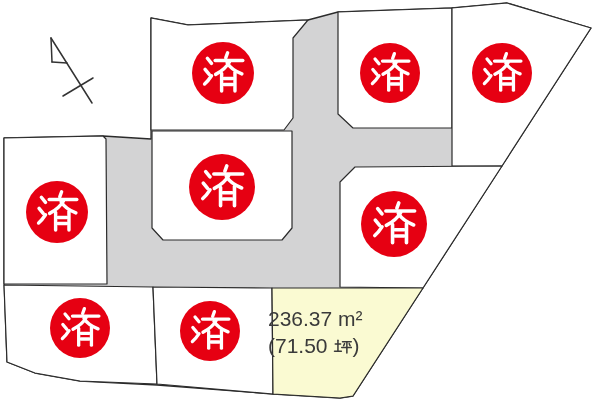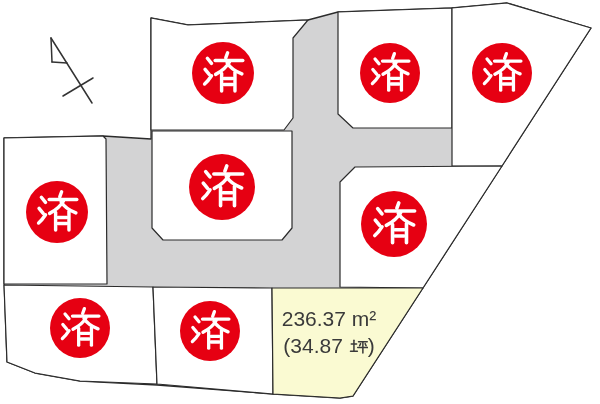--- a/index.html
+++ b/index.html
@@ -19,21 +19,21 @@
   .stamp-circle { fill: #e60012; stroke: none; }
   .glyph-sumi path { fill: none; stroke: #ffffff; stroke-width: 7.5; stroke-linecap: round; stroke-linejoin: round; }
   .glyph-tsubo path { fill: none; stroke: #3a3a3a; stroke-width: 8; stroke-linecap: round; stroke-linejoin: round; }
   .north path { fill: none; stroke: #333333; stroke-width: 1.5; stroke-linecap: round; }
 
   .area-label {
     position: absolute;
     left: 268px;
     top: 305px;
     width: 122px;
-    text-align: center;
+    text-align: left;
     color: #3a3a3a;
     font-size: 21px;
     line-height: 27px;
     white-space: nowrap;
   }
   .area-label .tsubo-svg { display: inline-block; width: 19px; height: 19px; vertical-align: -2px; }
 </style>
 </head>
 <body>
 
@@ -126,18 +126,18 @@
       </g>
       <g aria-label="済">
         <circle class="stamp-circle" cx="210" cy="331" r="30"></circle>
         <use href="#g-sumi" x="188" y="309" width="44" height="44"></use>
       </g>
     </g>
   </svg>
 
   <div class="area-label">
     <div>236.37 m²</div>
-    <div><span>(34.87</span>&nbsp;<svg class="tsubo-svg" viewBox="0 0 100 100" aria-label="坪">
+    <div><span>(71.50</span>&nbsp;<svg class="tsubo-svg" viewBox="0 0 100 100" aria-label="坪">
           <use href="#g-tsubo"></use>
         </svg><span>)</span></div>
   </div>
 
 </div>
 
 </body></html>

